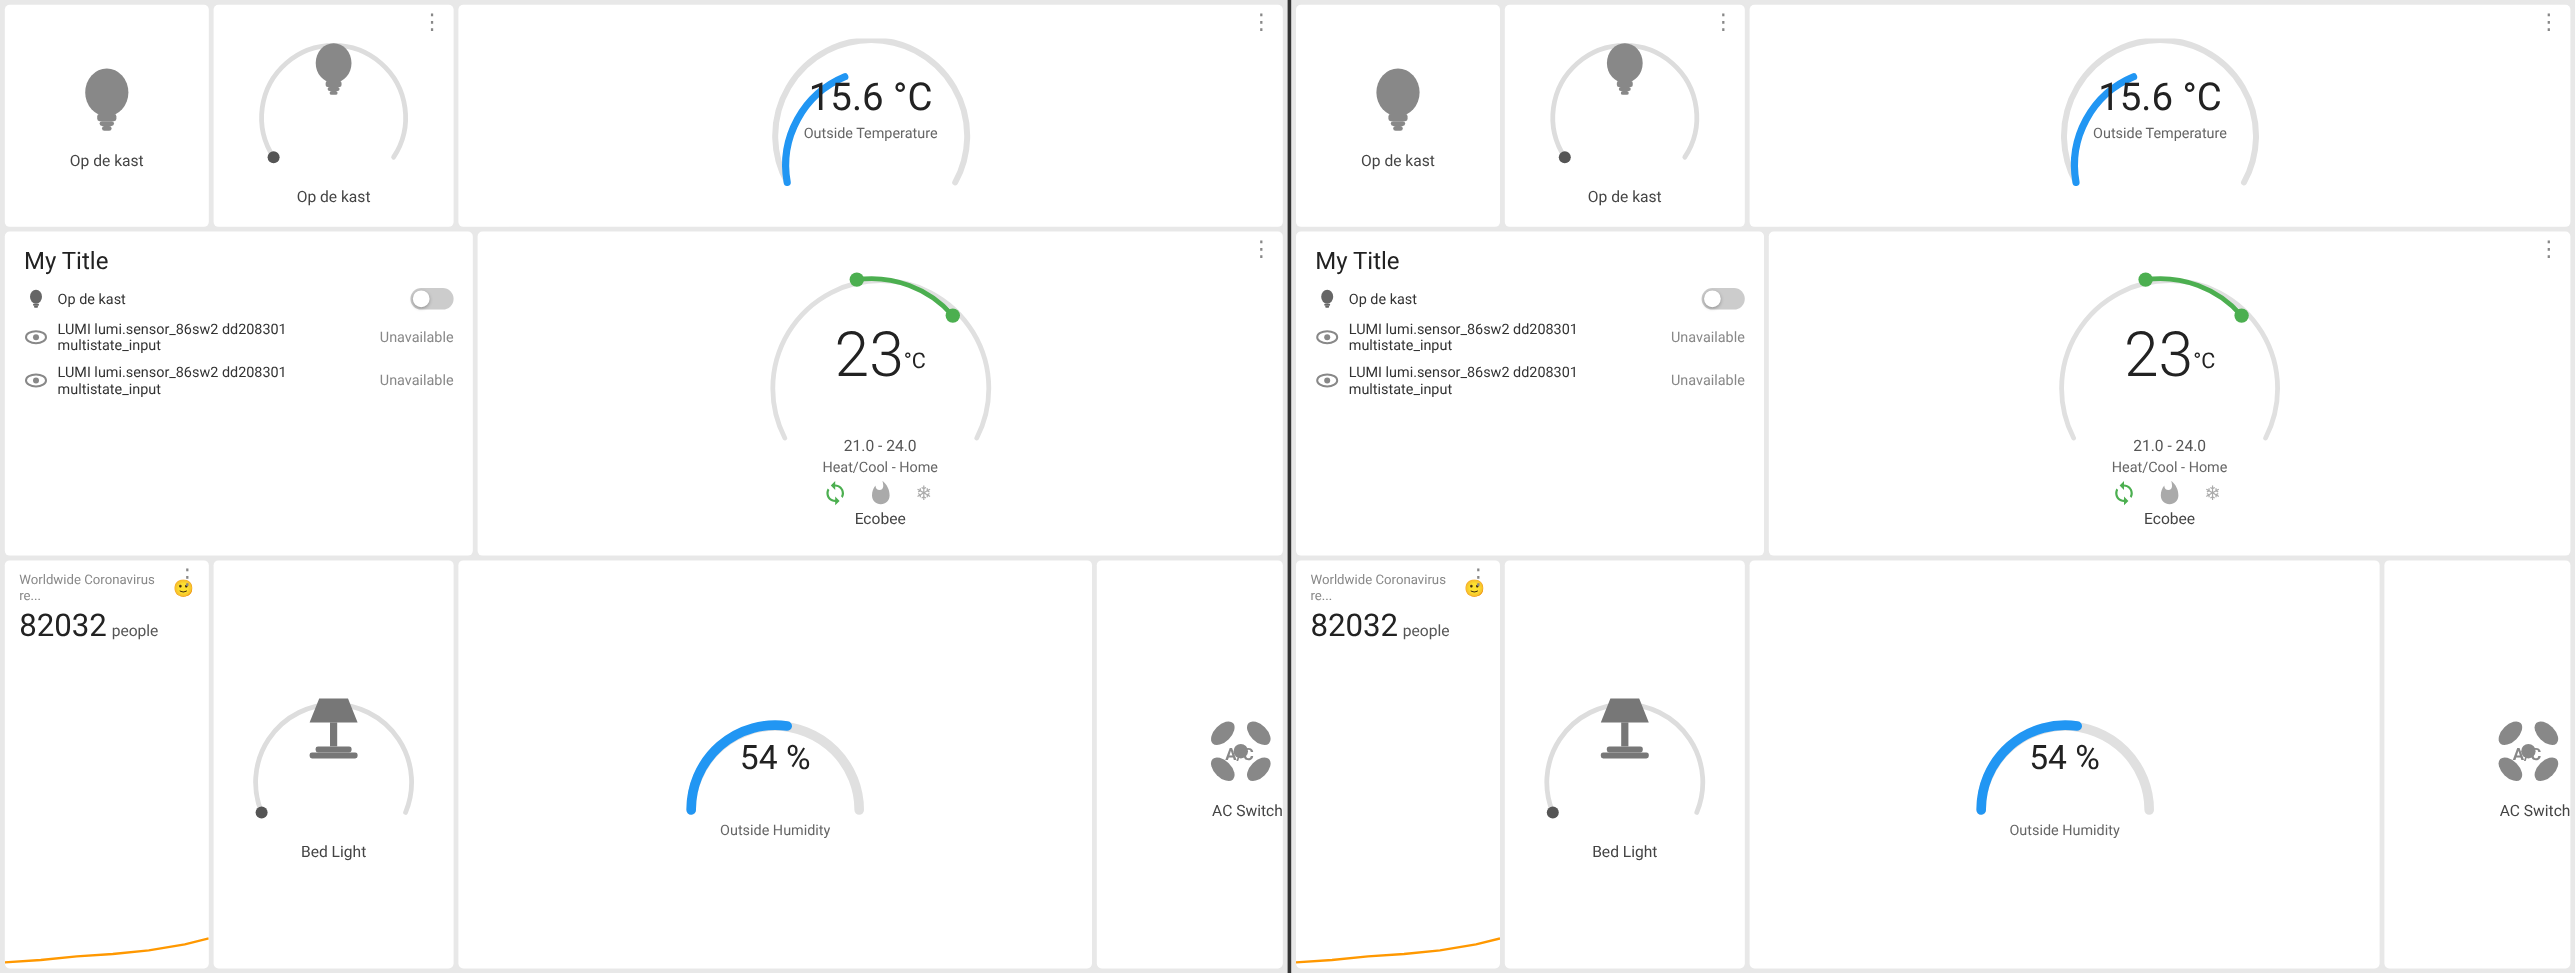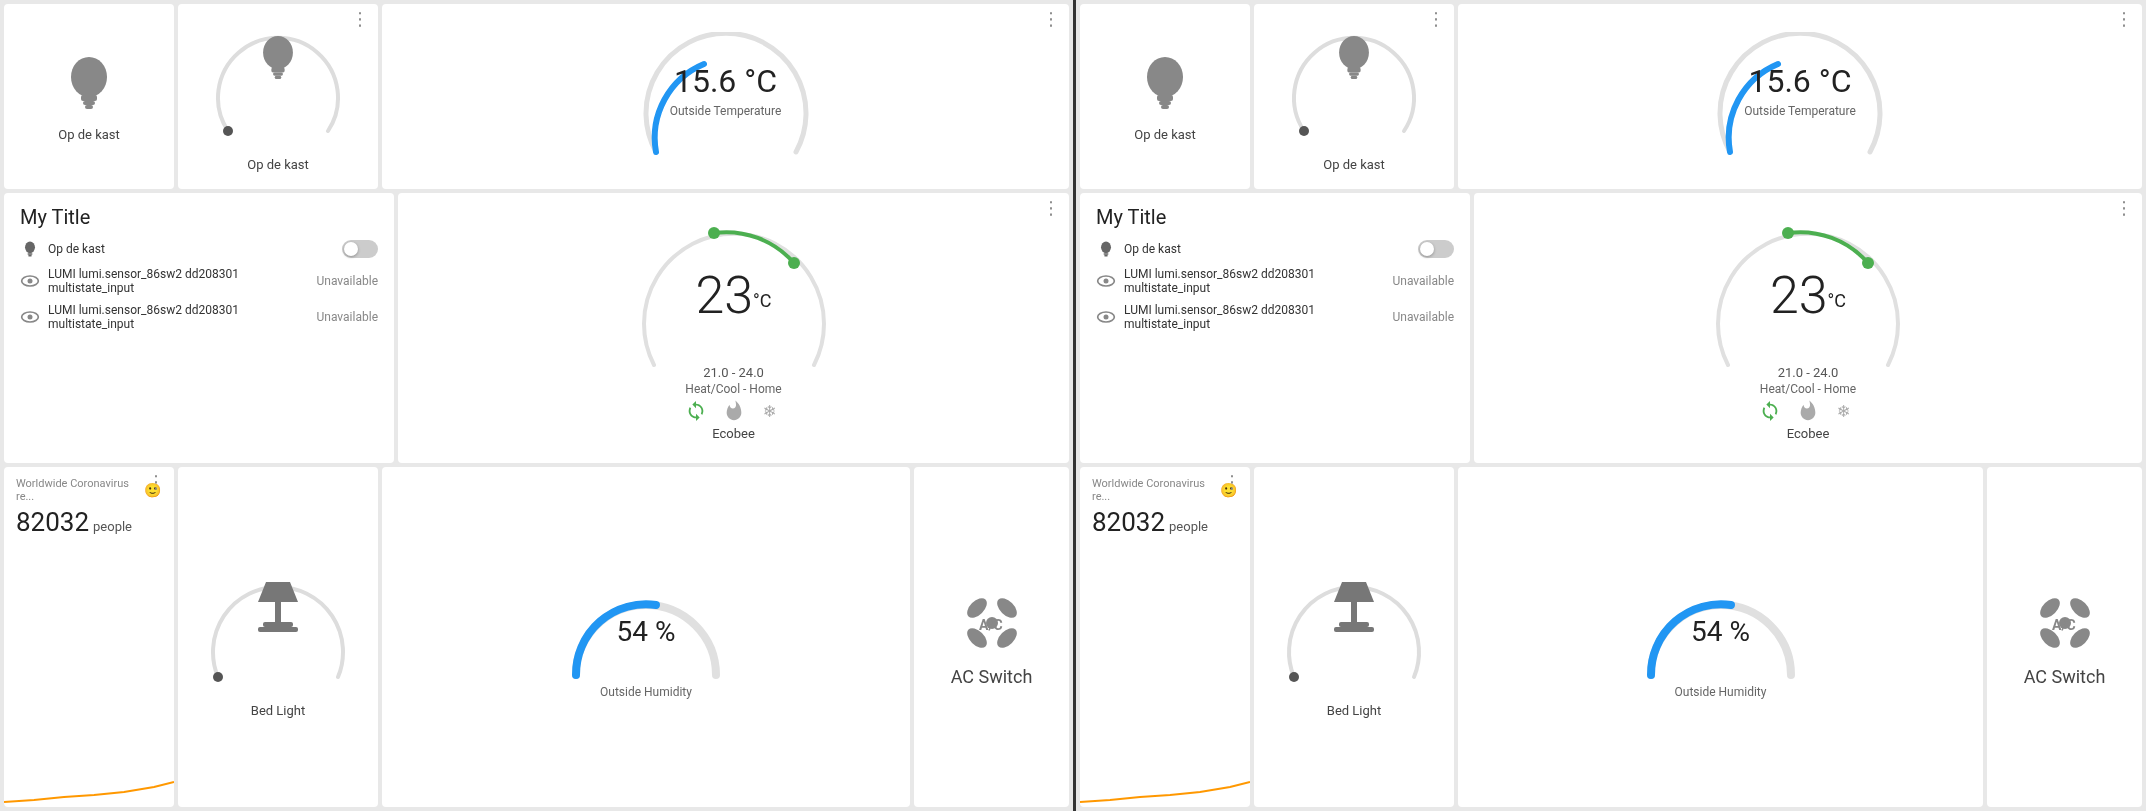--- a/index.html
+++ b/index.html
@@ -185,23 +185,24 @@
       color: #222;
     }
     .humidity-label {
       font-size: 12px;
       color: #666;
     }
 
     
     .ac-card {
       justify-content: center;
+      align-items: flex-end;
     }
     .ac-label {
-      font-size: 18px;
+      font-size: 13px;
       color: #444;
       margin-top: 8px;
     }
 
     
     .top-row {
       height: 185px;
       flex: 0 0 185px;
     }
     .middle-row {

